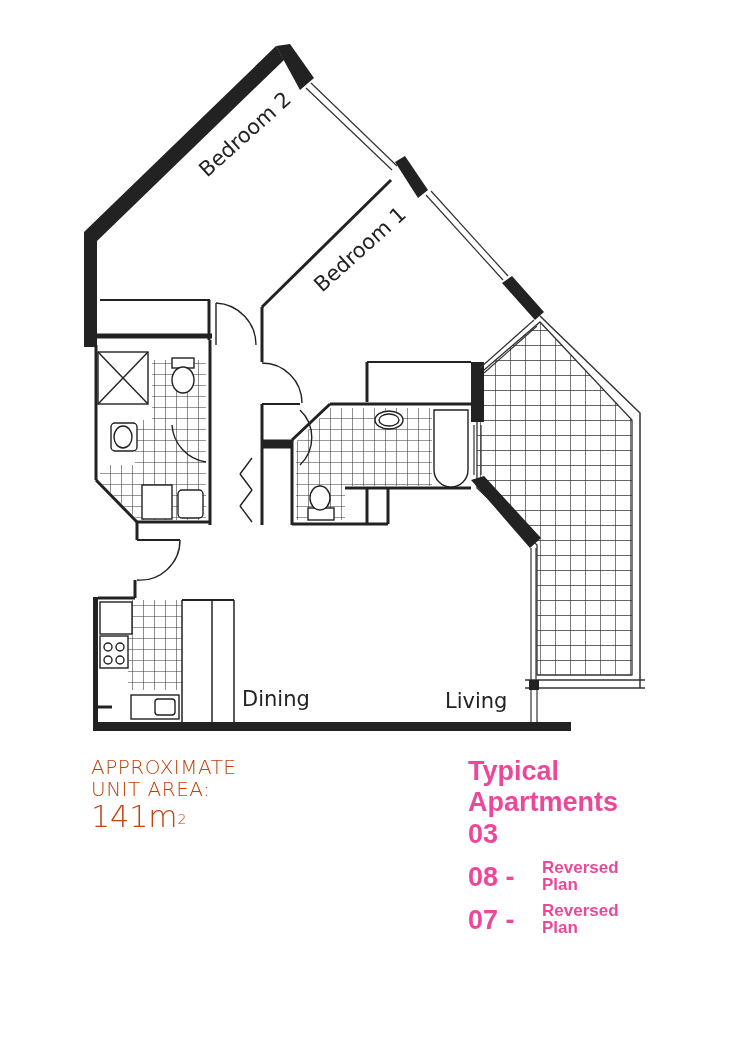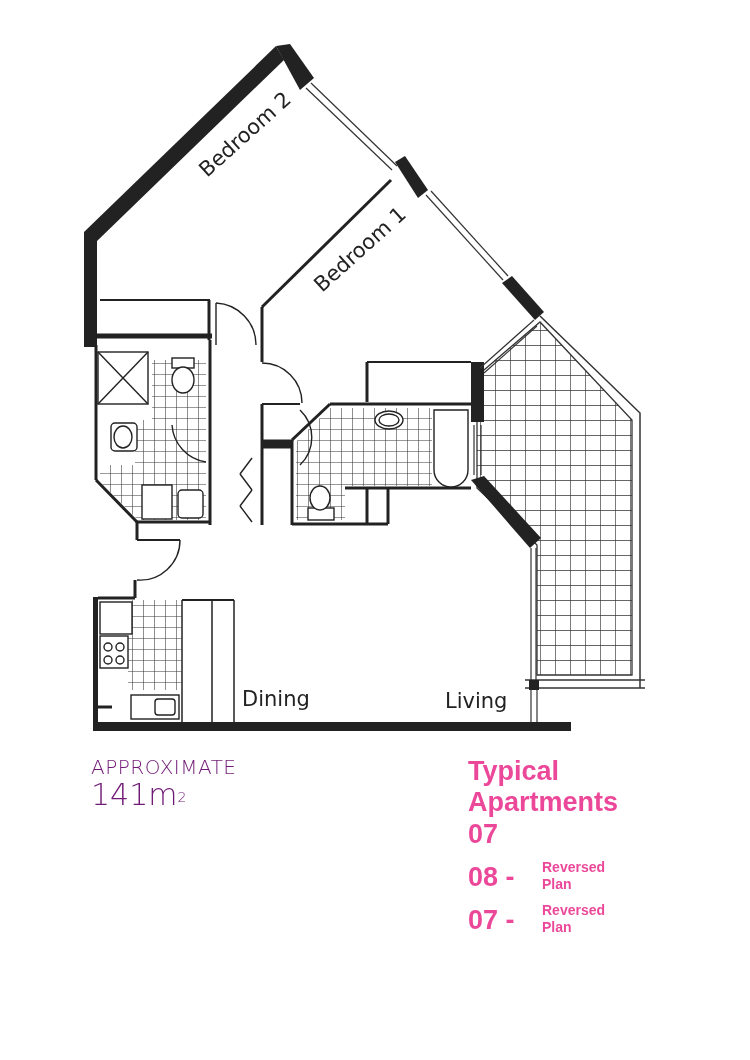--- a/index.html
+++ b/index.html
@@ -1,26 +1,26 @@
 <!DOCTYPE html>
 <html><head>
 <meta charset="utf-8">
 <style>
   html, body { margin:0; padding:0; background:#ffffff; }
   body { width:750px; height:1060px; position:relative; overflow:hidden; font-family:"DejaVu Sans", sans-serif; color:#1e1e1e; }
   #plan { position:absolute; left:0; top:0; width:750px; height:740px; }
-  .area-block { position:absolute; left:91px; top:756px; font-family:"DejaVu Sans", sans-serif; color:#701a75; }
+  .area-block { position:absolute; left:91px; top:756px; font-family:"DejaVu Sans", sans-serif; color:#c2410c; }
   .area-line { font-size:20px; line-height:22px; letter-spacing:0.5px; font-weight:300; }
   .area-value { font-size:30px; line-height:34px; font-weight:300; }
   .area-value sup { font-size:14px; vertical-align:top; position:relative; top:2px; }
   .typical { position:absolute; left:468px; top:756px; font-family:"Liberation Sans", sans-serif; color:#ec4899; }
   .typical-title { font-size:27px; font-weight:bold; line-height:31px; }
   .apt-row { position:relative; height:43px; }
   .apt-num { font-size:27px; font-weight:bold; position:absolute; left:0; top:0; line-height:32px; }
-  .apt-note { position:absolute; left:74px; top:-2px; font-size:14px; font-weight:bold; line-height:17px; }
+  .apt-note { position:absolute; left:74px; top:-2px; font-size:17px; font-weight:bold; line-height:17px; }
   .room-label { font-family:"DejaVu Sans", sans-serif; fill:#222; }
 </style>
 </head>
 <body>
 
 <svg id="plan" viewBox="0 0 750 740" xmlns="http://www.w3.org/2000/svg">
   <defs>
     <pattern id="tile" width="15" height="15" patternUnits="userSpaceOnUse">
       <path d="M15 0 L0 0 0 15" fill="none" stroke="#333" stroke-width="1.3"></path>
     </pattern>
@@ -166,28 +166,29 @@
   </g>
 
   <text class="room-label" x="0" y="0" font-size="21" transform="translate(207,178) rotate(-42)">Bedroom 2</text>
   <text class="room-label" x="0" y="0" font-size="21" transform="translate(322,293) rotate(-42)">Bedroom 1</text>
   <text class="room-label" x="242" y="706" font-size="21">Dining</text>
   <text class="room-label" x="445" y="708" font-size="21">Living</text>
 </svg>
 
 <div class="area-block">
   <div class="area-line">APPROXIMATE</div>
+  <div class="area-line">UNIT AREA:</div>
   <div class="area-value"><span>141m</span><sup>2</sup></div>
 </div>
 
 <div class="typical">
   <div class="typical-title">Typical</div>
   <div class="typical-title" style="">Apartments</div>
   <div class="apt-row">
-    <span class="apt-num">07</span>
+    <span class="apt-num">03</span>
   </div>
   <div class="apt-row">
     <span class="apt-num">08 -</span>
     <span class="apt-note"><span>Reversed</span><br><span>Plan</span></span>
   </div>
   <div class="apt-row">
     <span class="apt-num">07 -</span>
     <span class="apt-note"><span>Reversed</span><br><span>Plan</span></span>
   </div>
 </div>

